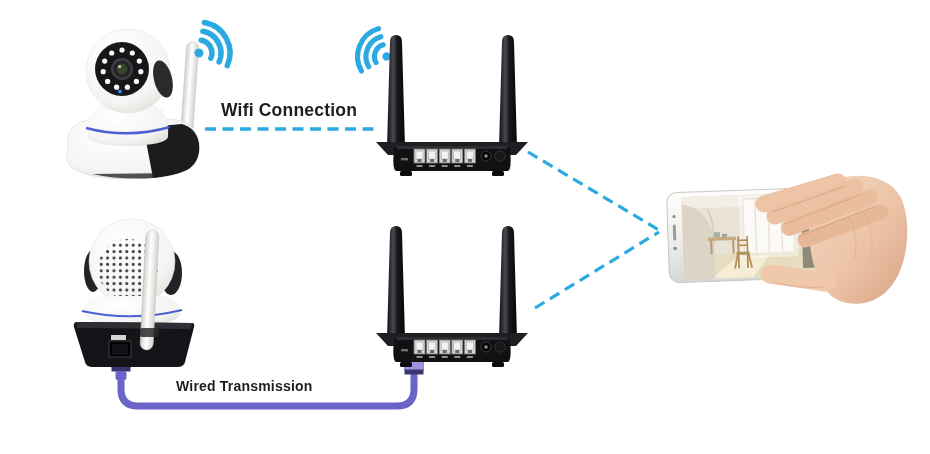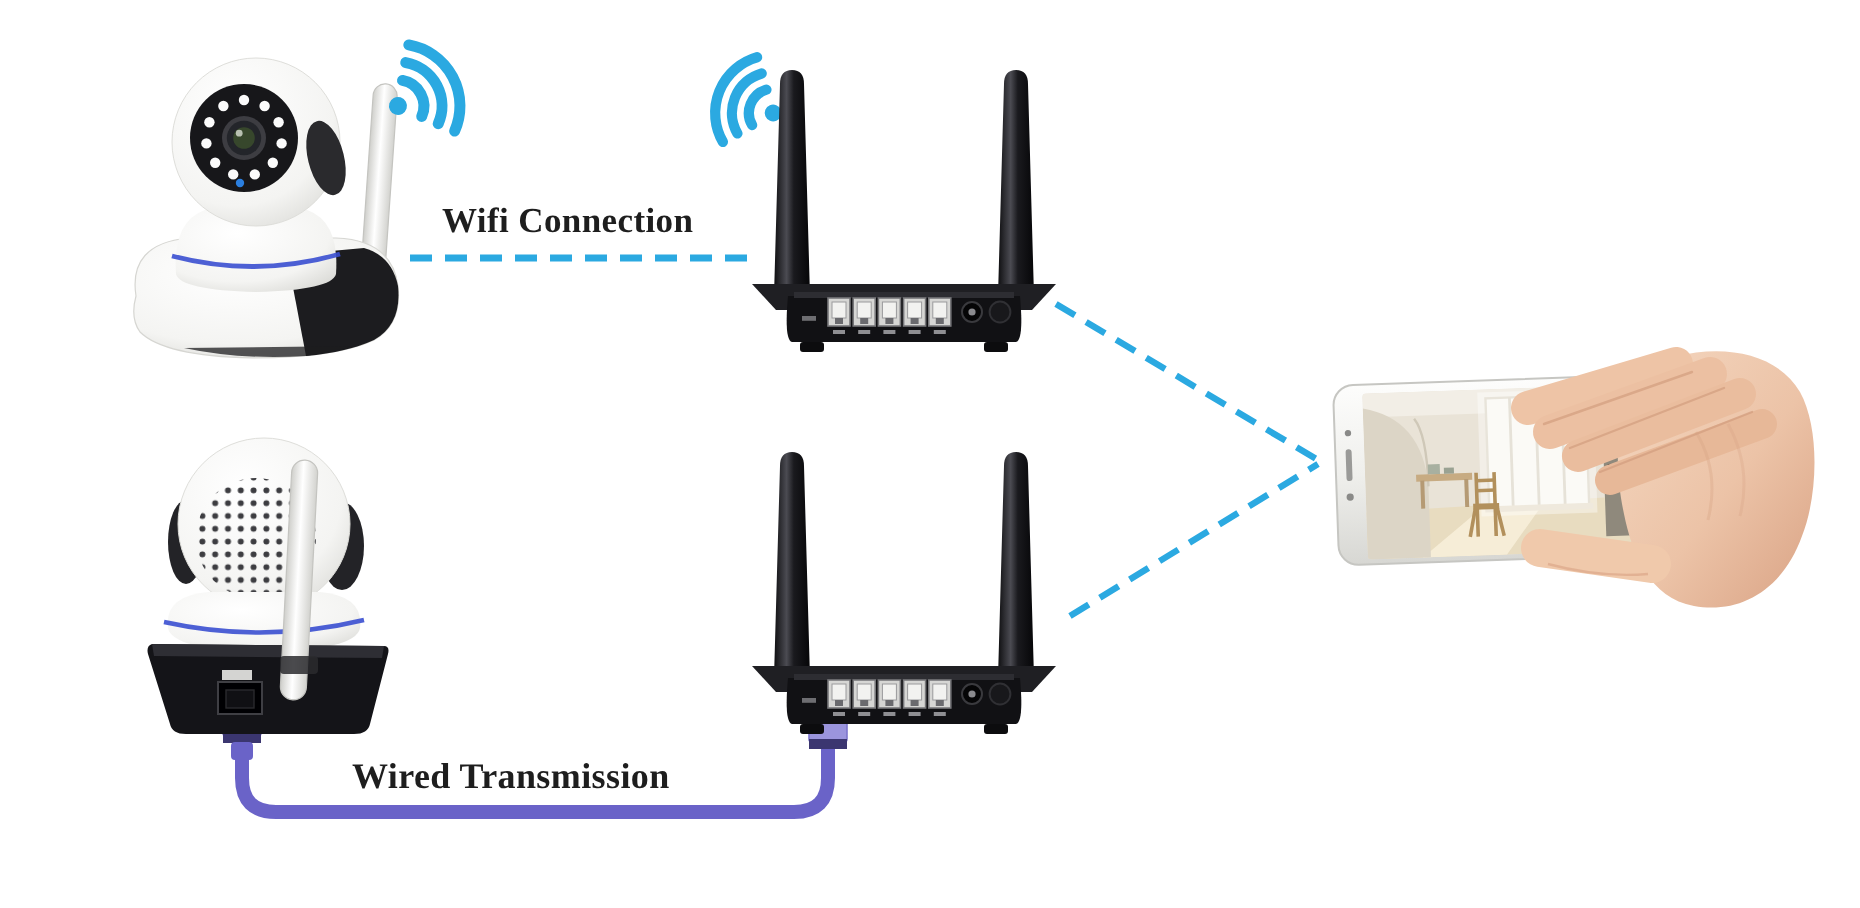--- a/index.html
+++ b/index.html
@@ -1,21 +1,21 @@
 <!DOCTYPE html>
 <html><head>
 <meta charset="utf-8">
 <style>
   html,body{margin:0;padding:0;background:#fff;}
   .stage{position:relative;width:930px;height:454px;background:#ffffff;overflow:hidden;
-         font-family:Liberation Serif, serif;}
+         font-family:Liberation Sans, sans-serif;}
   .abs{position:absolute;}
   .lbl{position:absolute;font-weight:700;color:#1e1e1e;letter-spacing:.2px;white-space:nowrap;z-index:5;}
   .lbl-wifi{left:221px;top:100px;font-size:17.5px;}
-  .lbl-wired{left:176px;top:378px;font-size:18px;}
+  .lbl-wired{left:176px;top:378px;font-size:14px;}
   .wifi-ico-cam{left:187px;top:13px;transform:rotate(-28deg);}
   .wifi-ico-rtr{left:339px;top:19px;transform:scaleX(-1) rotate(-22deg);}
   svg{display:block;}
 </style>
 </head>
 <body>
 
 <div class="stage">
 
   <svg width="0" height="0" class="abs" aria-hidden="true">

